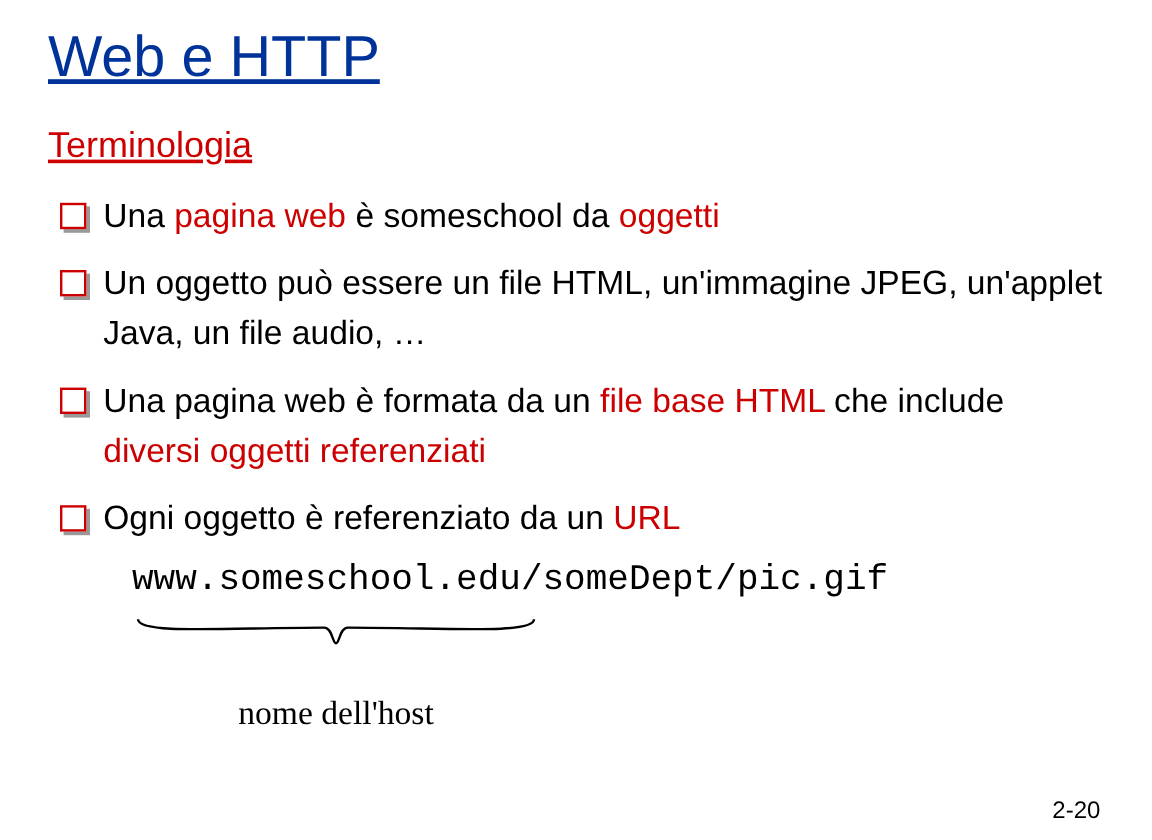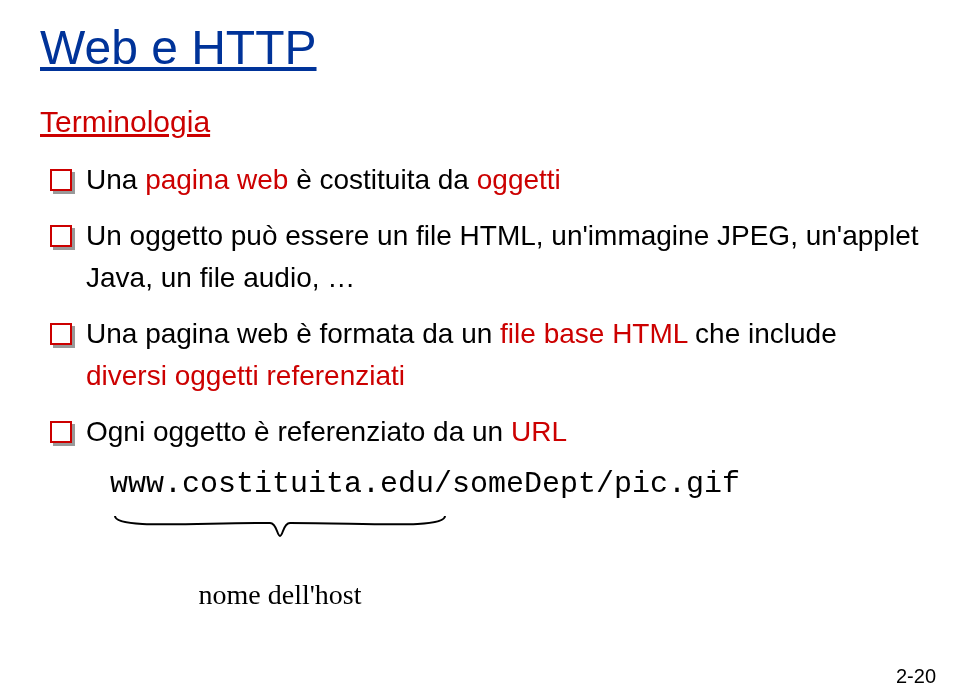--- a/index.html
+++ b/index.html
@@ -76,52 +76,52 @@
   }
   .brace-svg { display: block; }
   .brace-label {
     font-family: "Comic Sans MS", cursive;
     font-size: 28px;
     margin-top: 10px;
   }
   .slide-number {
     position: absolute;
     bottom: 12px;
-    right: 24px;
+    right: 43px;
     font-family: Arial, sans-serif;
     font-size: 20px;
     color: #000;
   }
 </style>
 </head>
 <body>
 
 <div class="slide">
 
   <div class="title">Web e HTTP</div>
 
   <div class="subtitle">Terminologia</div>
 
   <ul class="bullets">
     <li>
-      <span>Una </span><span class="em">pagina web</span><span> è costituita da </span><span class="em">oggetti</span>
+      <span>Una </span><span class="em">pagina web</span><span> è someschool da </span><span class="em">oggetti</span>
     </li>
     <li>
       <span>Un oggetto può essere un file HTML, un'immagine JPEG, un'applet Java, un file audio, …</span>
     </li>
     <li>
       <span>Una pagina web è formata da un </span><span class="em">file base HTML</span><span> che include </span><span class="em">diversi oggetti referenziati</span>
     </li>
     <li>
       <span>Ogni oggetto è referenziato da un </span><span class="em">URL</span>
     </li>
   </ul>
 
   <div class="url-line">
-    <span class="url-part">www.costituita.edu</span>
+    <span class="url-part">www.someschool.edu</span>
       <span class="url-part">/someDept/pic.gif</span>
   </div>
 
   <div class="brace-row">
     <div class="brace-block" style="width:340px;gap:28px;">
       <svg class="brace-svg" width="340" height="30">
         <path d="M5,5 C5,18 80,12 160,12 C167,12 167,25 170,25 C173,25 173,12 180,12 C260,12 335,18 335,5" fill="none" stroke="#000" stroke-width="2"></path>
       </svg>
       <div class="brace-label">nome dell'host</div>
     </div>

